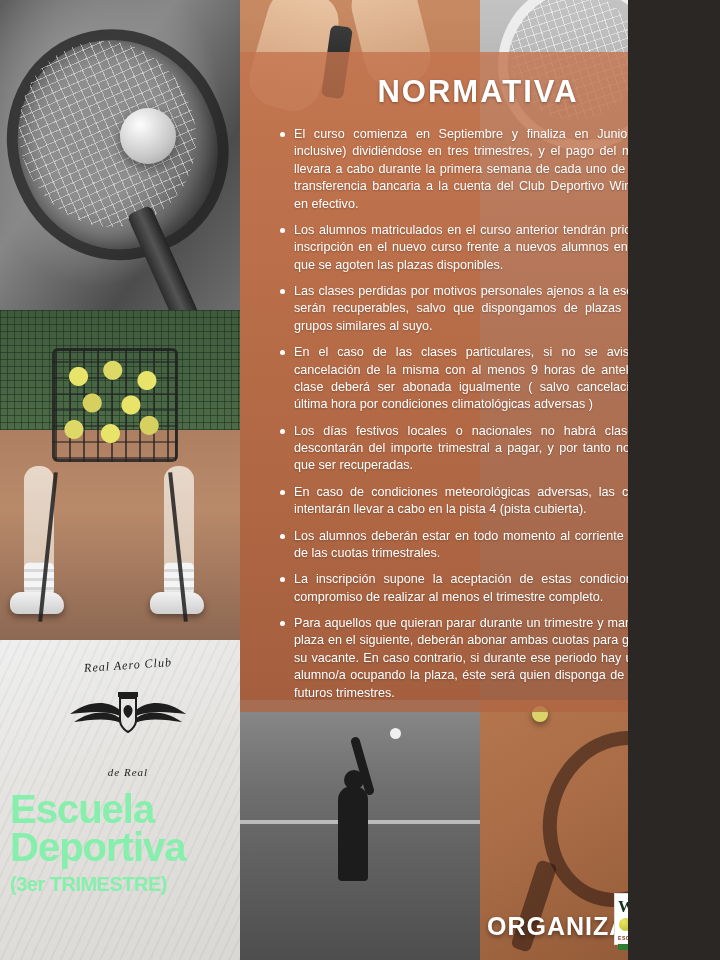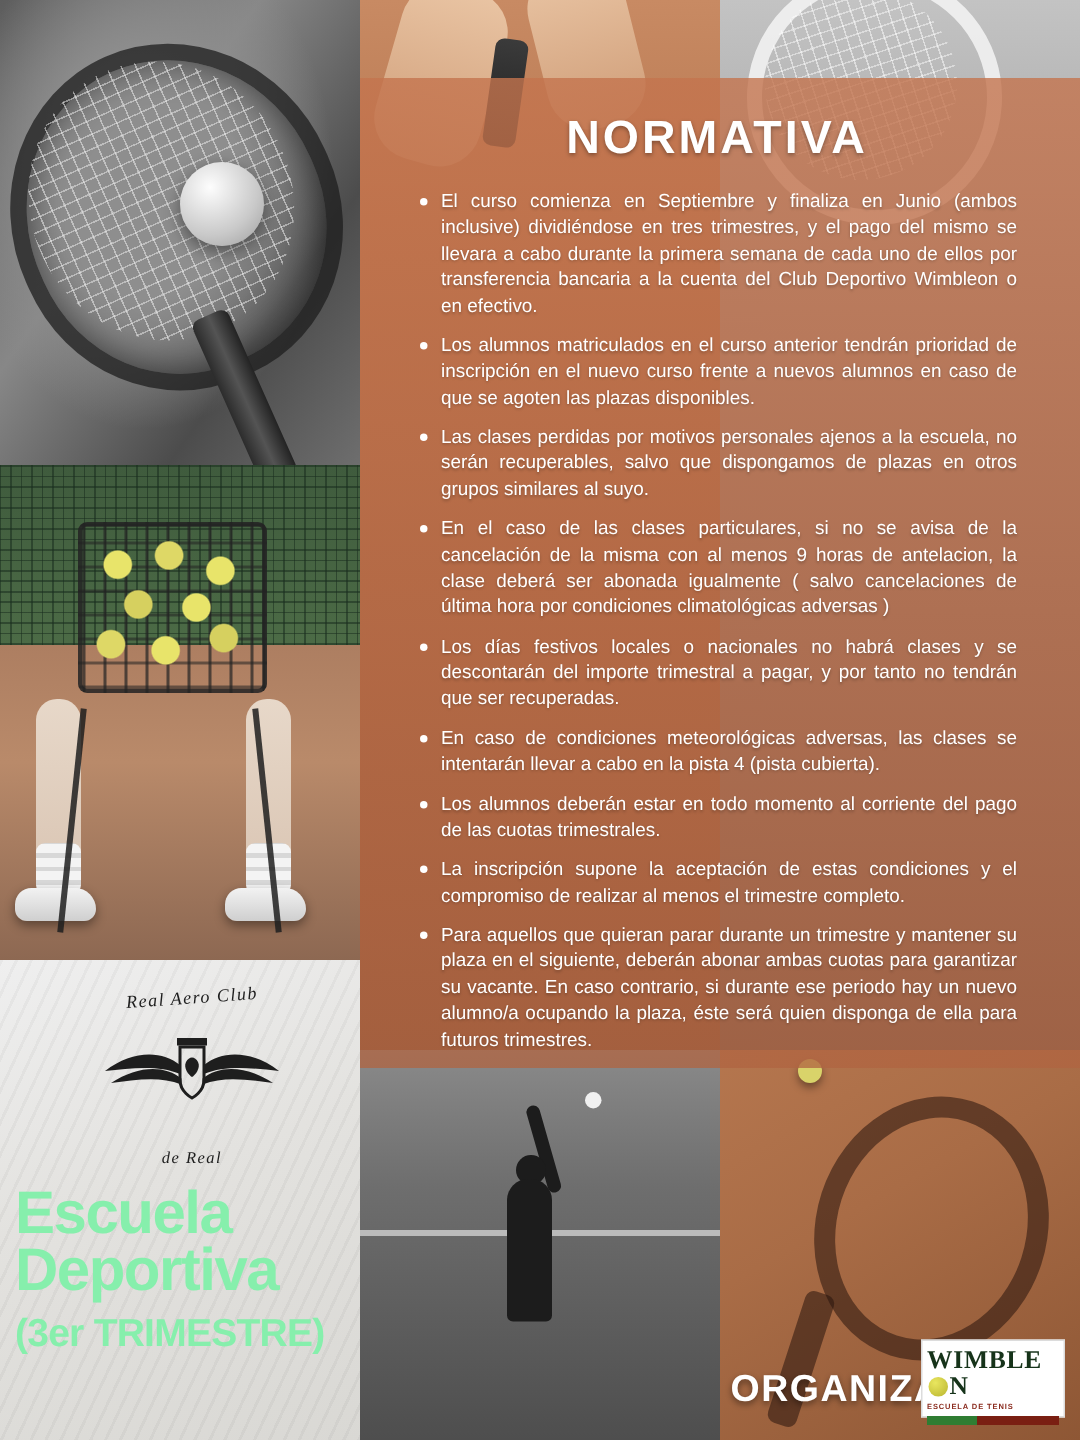--- a/index.html
+++ b/index.html
@@ -8,21 +8,21 @@
   }
   body {
     width: 720px;
     height: 960px;
     font-family: "Liberation Sans", sans-serif;
     background: #2b2724;
     overflow: hidden;
   }
   .poster {
     position: relative;
-    width: 720px;
+    width: 628px;
     height: 960px;
     overflow: hidden;
   }
 
   
   .photo {
     position: absolute;
     overflow: hidden;
   }
   
@@ -331,21 +331,21 @@
   .shield-title .l1, .shield-title .l2, .shield-title .l3 {
     font-weight: bold;
     letter-spacing: -1px;
     line-height: 0.96;
   }
   .shield-title .l1 { font-size: 40px; }
   .shield-title .l2 { font-size: 40px; }
   .shield-title .l3 { font-size: 40px; }
   .shield-title .l4 {
     margin-top: 6px;
-    font-size: 26px;
+    font-size: 20px;
     font-weight: bold;
     letter-spacing: -0.5px;
   }
 
   
   .organiza {
     position: absolute;
     left: 487px;
     top: 912px;
     font-size: 25px;

